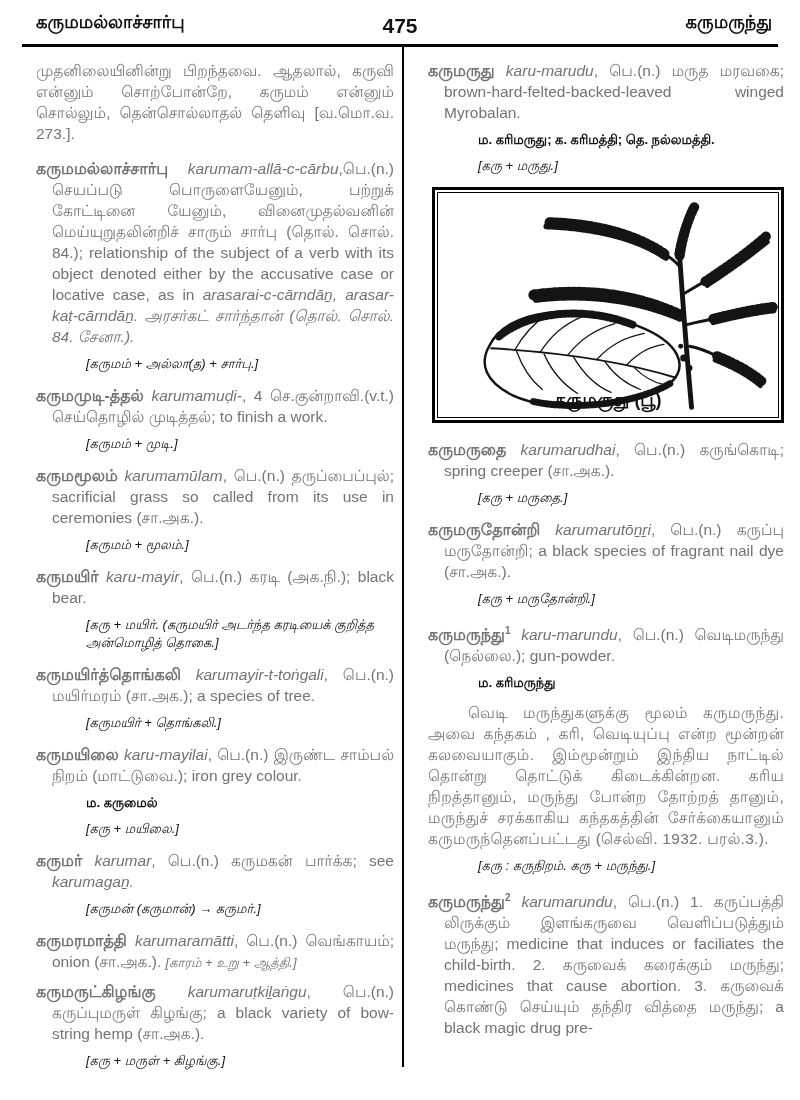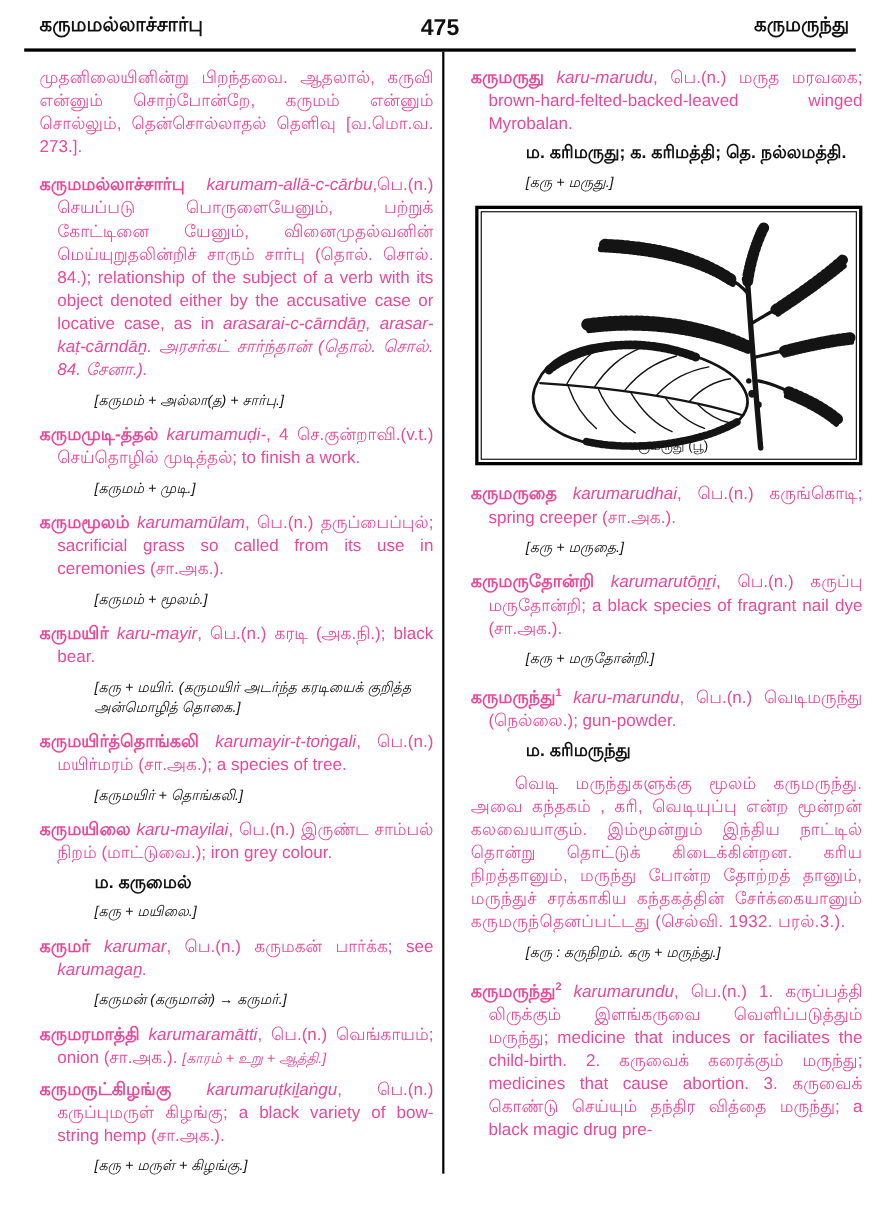--- a/index.html
+++ b/index.html
@@ -16,53 +16,53 @@
   .hdr-right { position:absolute; right:28px; top:12px; font-size:18px; font-weight:bold; }
   .hdr-rule  { position:absolute; left:22px; right:22px; top:44px; height:3px; background:#000; }
   .col-divider { position:absolute; left:402px; top:47px; width:2px; height:1020px; background:#000; }
 
   
   .col { position:absolute; top:60px; }
   .col-left  { left:36px;  width:358px; }
   .col-right { left:428px; width:356px; }
 
   .para, .entry, .note {
-    font-size:15.5px; line-height:21px; text-align:justify; color:#ec4899;
+    font-size:15.5px; line-height:21px; text-align:justify; color:#737373;
   }
   .para { margin-bottom:14px; }
   .entry { padding-left:16px; text-indent:-16px; margin-bottom:4px; }
   .head { font-weight:bold; font-size:16px; }
   .tr   { font-style:italic; }
   .boldword { font-weight:normal; }
   .itword { font-style:italic; }
   sup { font-size:10px; font-weight:bold; }
 
   .etym {
     font-style:italic; font-size:13px; line-height:18px;
     margin:8px 0 12px 50px;
   }
   .etym-inline { font-style:italic; font-size:13px; }
   .dialect {
-    font-size:16px; font-weight:bold; line-height:18px;
+    font-size:13px; font-weight:bold; line-height:18px;
     margin:8px 0 8px 50px;
   }
   .note { text-indent:40px; margin:10px 0 4px 0; letter-spacing:0.3px; }
 
   
   .figure {
     border:3px solid #000; padding:2px;
     margin:8px 0 16px 4px;
   }
   .figure-inner {
     position:relative; border:1px solid #000; height:226px; background:#fff;
   }
   .figure-inner svg { display:block; width:100%; height:100%; }
   .fig-caption {
     position:absolute; left:50%; bottom:4px; transform:translateX(-50%);
-    font-size:12px; white-space:nowrap; background:transparent;
+    font-size:18px; white-space:nowrap; background:transparent;font-weight:bold;
   }
   .stroke { fill:none; stroke:#141414; stroke-linecap:round; }
 </style>
 </head>
 <body>
 
 <div class="page">
 
   <div class="hdr-left">கருமமல்லாச்சார்பு</div>
   <div class="hdr-page">475</div>

